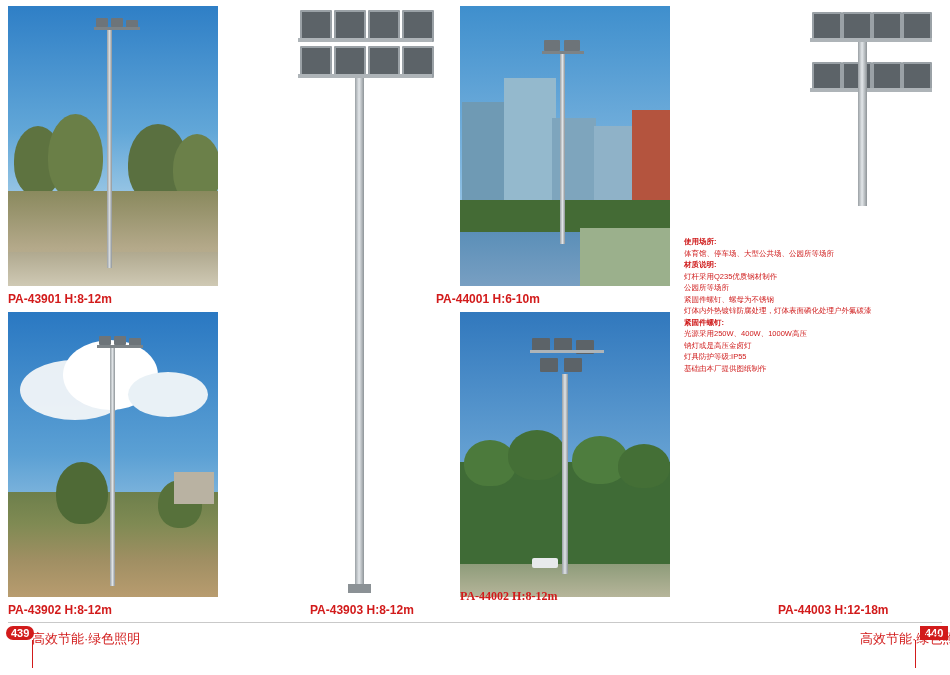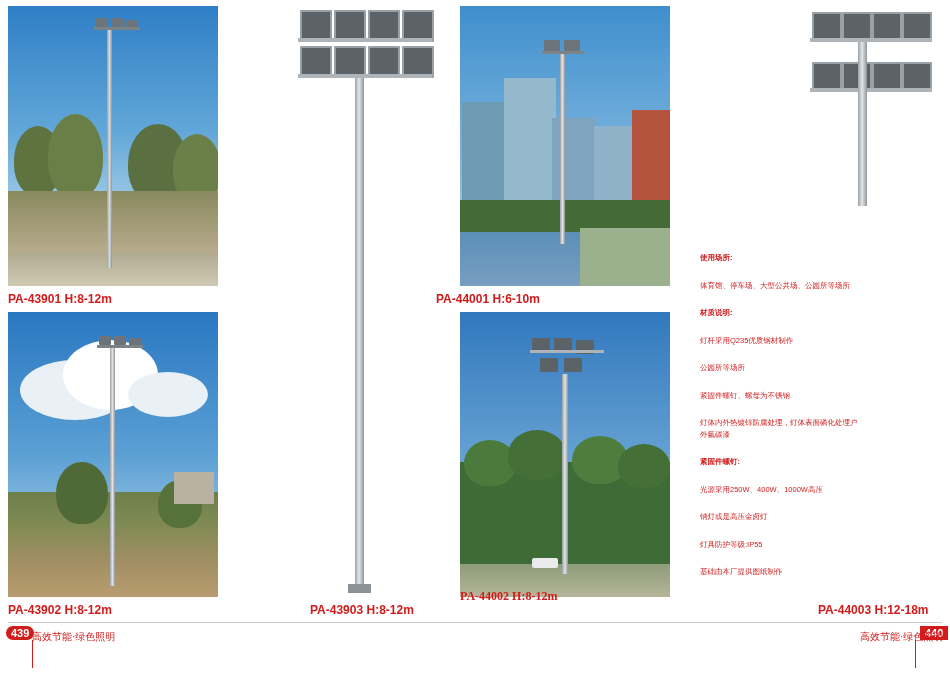--- a/index.html
+++ b/index.html
@@ -29,29 +29,29 @@
 
   
   .textblock{
     position:absolute;
     color:#cf1b1b;
     font-size:7.5px;
     line-height:11.5px;
     width:190px;
   }
   .textblock .hdr{font-weight:bold;}
-  .textblock p{margin:16px;}
+  .textblock p{margin:0;}
 
   
   .footer-rule{position:absolute;left:8px;right:8px;height:1px;background:#c9c9c9;}
   .pagenum{
     position:absolute;font-size:11px;font-weight:bold;color:#ffffff;
     background:#d21b1b;padding:1px 5px;
   }
-  .footer-txt{position:absolute;font-size:10px;color:#d21b1b;white-space:nowrap;}
+  .footer-txt{position:absolute;font-size:13px;color:#d21b1b;white-space:nowrap;}
   .footer-tick{position:absolute;width:1px;background:#d21b1b;}
 </style>
 </head>
 <body>
 
 <div class="page">
 
   <div class="photo" style="left:8px;top:6px;width:210px;height:280px;">
     <div class="sky" style="background:linear-gradient(#2f7fc6 0%,#62a7d8 45%,#a9cfe8 75%,#cfe3ef 100%);"></div>
 
@@ -159,21 +159,21 @@
     <div style="position:absolute;left:20px;top:32px;width:122px;height:4px;background:#aeb4b8;"></div>
     <div style="position:absolute;left:22px;top:56px;width:116px;height:34px;">
       <div class="lamp-head" style="left:0px;top:0px;width:26px;height:26px;background:#5c6368;border:2px solid #9aa1a6;"></div>
       <div class="lamp-head" style="left:30px;top:0px;width:26px;height:26px;background:#5c6368;border:2px solid #9aa1a6;"></div>
       <div class="lamp-head" style="left:60px;top:0px;width:26px;height:26px;background:#5c6368;border:2px solid #9aa1a6;"></div>
       <div class="lamp-head" style="left:90px;top:0px;width:26px;height:26px;background:#5c6368;border:2px solid #9aa1a6;"></div>
     </div>
     <div style="position:absolute;left:20px;top:82px;width:122px;height:4px;background:#aeb4b8;"></div>
     <div class="pole" style="left:68px;top:36px;width:9px;height:560px;background:linear-gradient(90deg,#9aa0a4,#e3e7ea 45%,#8e9498);"></div>
   </div>
-  <div class="caption" style="left:818px;top:603px;">PA-44003 H:12-18m</div>
+  <div class="caption" style="left:778px;top:603px;">PA-44003 H:12-18m</div>
 
   <div class="textblock" style="left:684px;top:236px;">
     <p class="hdr">使用场所:</p>
     <p>体育馆、停车场、大型公共场、公园所等场所</p>
     <p class="hdr">材质说明:</p>
     <p>灯杆采用Q235优质钢材制作</p>
     <p>公园所等场所</p>
     <p>紧固件螺钉、螺母为不锈钢</p>
     <p>灯体内外热镀锌防腐处理，灯体表面磷化处理户外氟碳漆</p>
     <p class="hdr">紧固件螺钉:</p>

